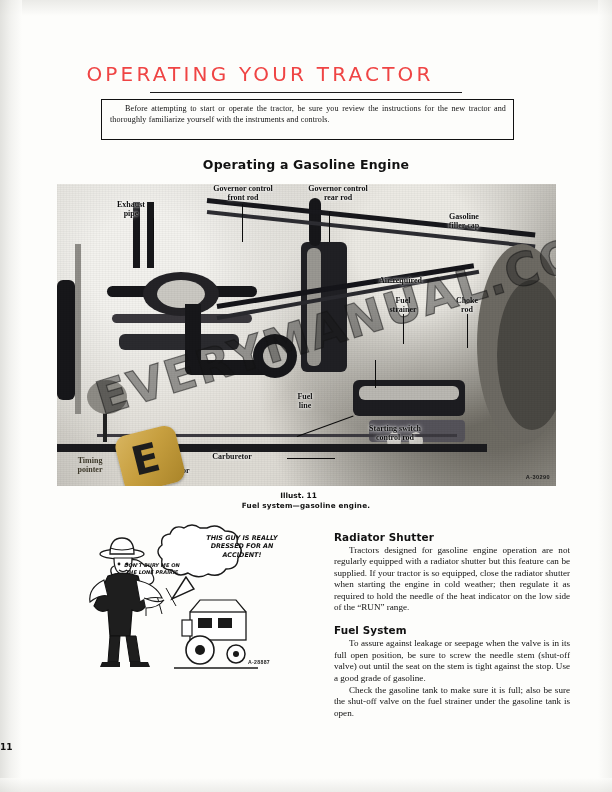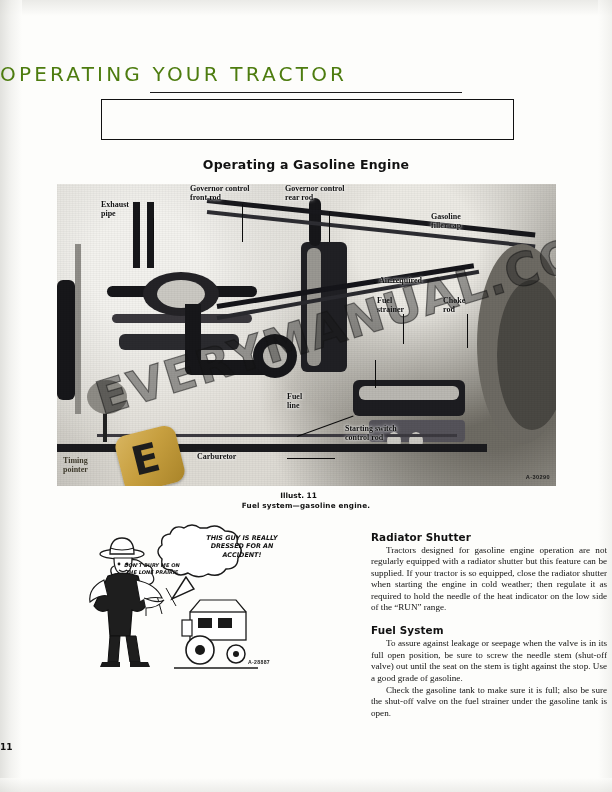--- a/index.html
+++ b/index.html
@@ -19,23 +19,23 @@
   .scan-edge-left{position:absolute;left:0;top:0;width:22px;height:792px;
     background:linear-gradient(90deg,#d8d8d4 0%,#efefec 50%,#fdfdfb 100%);opacity:.75;}
   .scan-edge-top{position:absolute;left:0;top:0;width:612px;height:16px;
     background:linear-gradient(180deg,#dededa 0%,#fdfdfb 100%);opacity:.6;}
   .scan-edge-bottom{position:absolute;left:0;bottom:0;width:612px;height:14px;
     background:linear-gradient(0deg,#e2e2de 0%,#fdfdfb 100%);opacity:.6;}
   .scan-edge-right{position:absolute;right:0;top:0;width:14px;height:792px;
     background:linear-gradient(270deg,#e6e6e2 0%,#fdfdfb 100%);opacity:.5;}
 
   .title{
-    position:absolute;left:0;top:62px;width:520px;text-align:left;
-    font-family:"DejaVu Sans", sans-serif;
-    font-size:20px;letter-spacing:3.2px;color:#4d7c0f;
+    position:absolute;left:0;top:62px;width:520px;text-align:center;
+    font-family:"DejaVu Sans", sans-serif;
+    font-size:20px;letter-spacing:3.2px;color:#ef4444;
     font-weight:400;
   }
   .title-rule{
     position:absolute;left:150px;top:92px;width:312px;height:1px;background:#1b1b1b;
   }
 
   .intro-box{
     position:absolute;left:101px;top:99px;width:413px;height:41px;
     border:1px solid #111;box-sizing:border-box;
   }
@@ -79,21 +79,21 @@
   .mech.soft{background:#2b2b2f;}
   .mech.grey{background:#55535a;}
   .mech.light{background:#8f8d88;}
   .mech.r{border-radius:50%;}
   .mech.rr{border-radius:6px;}
 
   .lbl{
     position:absolute;
     font-family:"Liberation Serif", serif;
     font-size:8px;line-height:9.4px;font-weight:700;color:#101010;
-    text-align:left;white-space:pre-line;
+    text-align:center;white-space:pre-line;
     text-shadow:0 0 2px rgba(255,255,255,.95),0 0 4px rgba(255,255,255,.85);
   }
   .leader{position:absolute;background:#0c0c0c;}
   .photo-code{
     position:absolute;right:6px;bottom:6px;
     font-family:"Liberation Sans", sans-serif;font-size:5.6px;color:#1a1a1a;
     letter-spacing:.4px;font-weight:700;
   }
 
   
@@ -153,21 +153,21 @@
   }
   .cart-cap{
     position:absolute;left:78px;top:690px;width:234px;
     font-family:"DejaVu Sans", sans-serif;
     font-size:7.2px;line-height:11px;font-weight:700;color:#111;
     text-align:justify;letter-spacing:.1px;
   }
 
   
   .col{
-    position:absolute;left:334px;top:531px;width:236px;margin-left:37px;
+    position:absolute;left:334px;top:531px;width:236px;
   }
   .sec-head{
     font-family:"DejaVu Sans", sans-serif;
     font-weight:700;font-size:10.4px;color:#111;margin:0 0 2px 0;letter-spacing:.1px;
   }
   .sec-head.second{margin-top:11px;}
   .para{
     font-family:"Liberation Serif", serif;
     font-size:9.1px;line-height:11.4px;text-align:justify;color:#111;
     margin:0 0 1px 0;
@@ -186,20 +186,21 @@
 
   <div class="scan-edge-top"></div>
   <div class="scan-edge-left"></div>
   <div class="scan-edge-right"></div>
   <div class="scan-edge-bottom"></div>
 
   <div class="title">OPERATING YOUR TRACTOR</div>
   <div class="title-rule"></div>
 
   <div class="intro-box"></div>
+  <div class="intro-text"><span class="ind"></span><span>Before attempting to start or operate the tractor, be sure you review the instructions for the new tractor and thoroughly familiarize yourself with the instruments and controls.</span></div>
 
   <div class="subhead">Operating a Gasoline Engine</div>
 
   <div class="photo">
     <div class="photo-bg"></div>
 
     <div class="mech rr" style="left:0px;top:96px;width:18px;height:120px;"></div>
     <div class="mech light" style="left:18px;top:60px;width:6px;height:170px;"></div>
     <div class="mech" style="left:76px;top:18px;width:7px;height:66px;"></div>
     <div class="mech" style="left:90px;top:18px;width:7px;height:66px;"></div>

